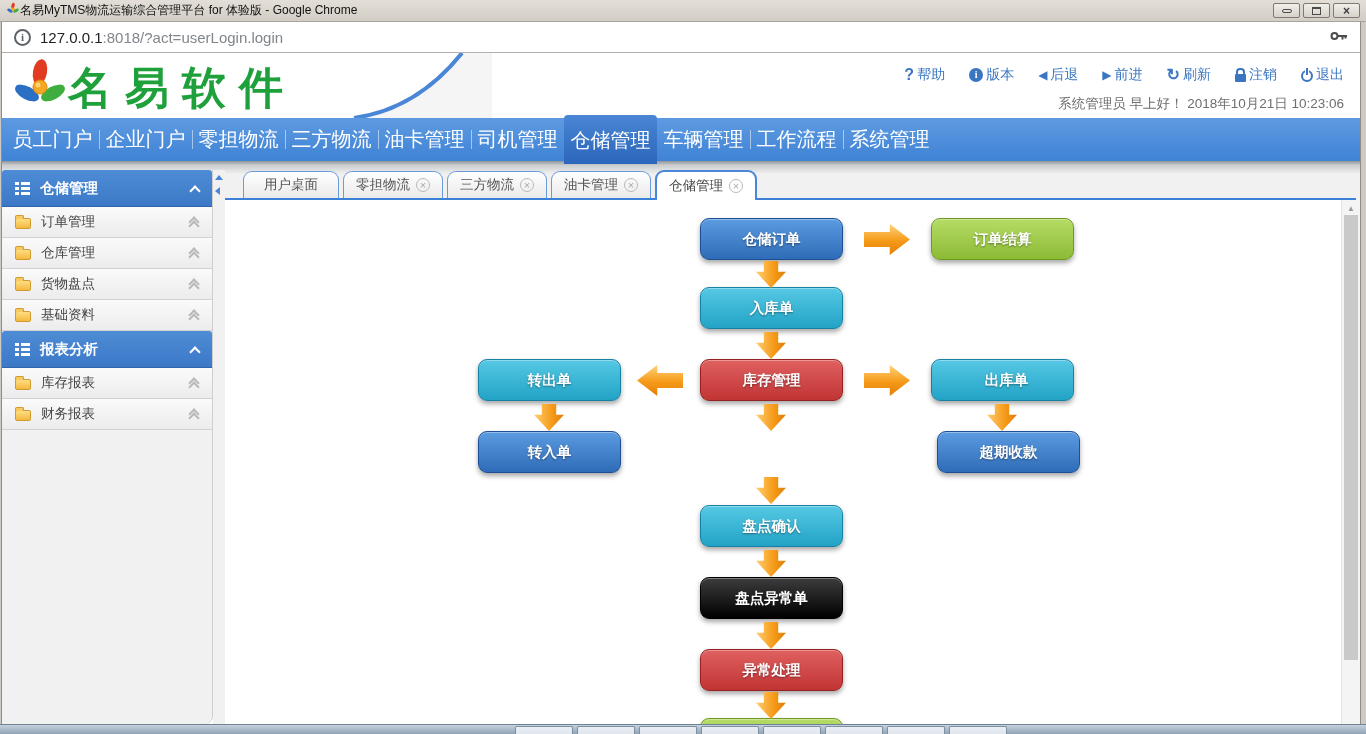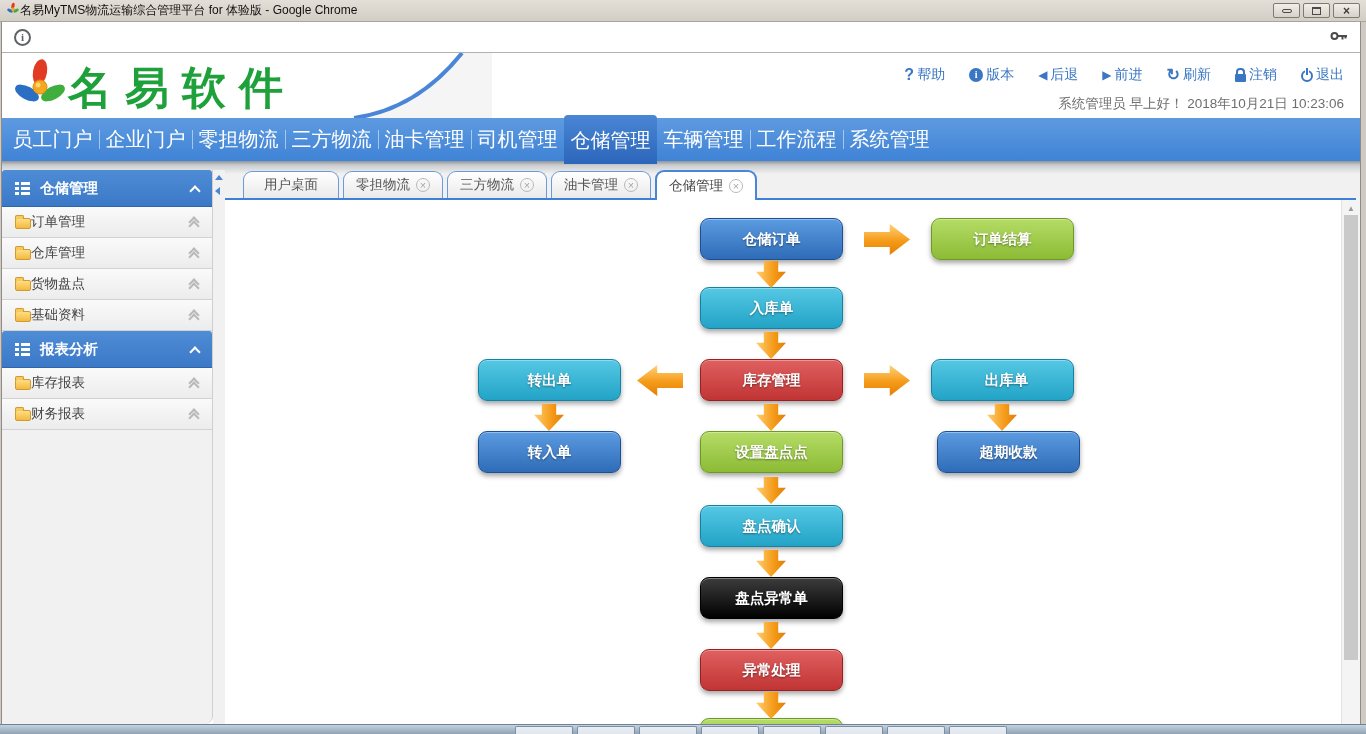--- a/index.html
+++ b/index.html
@@ -61,21 +61,21 @@
 
   
   .sidebar{position:absolute;left:2px;top:170px;width:211px;bottom:10px;background:#f1f1f1;border-right:1px solid #cfcfcf;z-index:10;border-radius:0 0 8px 0}
   .sb-header{height:37px;background:linear-gradient(#4f8cd6,#3b79c7);border-bottom:1px solid #2f65ad;color:#fff;display:flex;align-items:center;padding:0 13px;font-size:14.5px;font-weight:bold;cursor:pointer;border-radius:3px 3px 0 0}
   .sb-header .lbl{margin-left:10px;flex:1}
   .icon-grid{position:relative;width:15px;height:13px;flex:0 0 auto}
   .icon-grid::before{content:"";position:absolute;left:0;top:0;width:4px;height:3px;background:#fff;box-shadow:0 5px 0 #fff,0 10px 0 #fff}
   .icon-grid::after{content:"";position:absolute;left:6px;top:0;width:9px;height:3px;background:#fff;box-shadow:0 5px 0 #fff,0 10px 0 #fff}
   .chev-up{width:8px;height:8px;border-top:2px solid #fff;border-left:2px solid #fff;transform:rotate(45deg);margin-top:5px}
   .sb-item{height:31px;background:linear-gradient(#fafafa,#ececec);border-bottom:1px solid #d2d2d2;display:flex;align-items:center;padding:0 13px;font-size:13.5px;color:#444;cursor:pointer}
-  .sb-item .lbl{margin-left:0;flex:1}
+  .sb-item .lbl{margin-left:10px;flex:1}
   .icon-folder{width:16px;height:11px;background:linear-gradient(#fddd82,#f5b93f);border:1px solid #cf9a2e;border-radius:2px;position:relative;margin-top:3px;flex:0 0 auto}
   .icon-folder::before{content:"";position:absolute;top:-4px;left:-1px;width:7px;height:3px;background:#f7c95e;border:1px solid #cf9a2e;border-bottom:0;border-radius:2px 2px 0 0}
   .chev2{position:relative;width:10px;height:11px}
   .chev2::before,.chev2::after{content:"";position:absolute;left:1px;width:6px;height:6px;border-top:2px solid #b9b9b9;border-left:2px solid #b9b9b9;transform:rotate(45deg)}
   .chev2::before{top:1px}.chev2::after{top:5px}
 
   
   .gutter{position:absolute;left:213px;top:170px;width:12px;bottom:10px;background:#f1f1f1;z-index:9}
   .g-up{position:absolute;left:2px;top:5px;width:0;height:0;border-left:4px solid transparent;border-right:4px solid transparent;border-bottom:5px solid #4a86d8}
   .g-left{position:absolute;left:2px;top:17px;width:0;height:0;border-top:4px solid transparent;border-bottom:4px solid transparent;border-right:5px solid #4a86d8}
@@ -123,20 +123,21 @@
         <span class="glyph-max"></span>
       </span>
     <span class="wbtn">
         <span class="glyph-close">×</span>
       </span>
   </span>
 </div>
 
 <div class="urlbar">
   <span class="info-ic">i</span>
+  <span class="url"><b>127.0.0.1</b><span>:8018/?act=userLogin.login</span></span>
   <span class="key-ic">
     <svg width="18" height="12" viewBox="0 0 18 12">
       <circle cx="4.5" cy="6" r="3" fill="none" stroke="#4a4a4a" stroke-width="2"></circle>
       <path d="M7.5 6 H17 M12.5 6 v3.5 M15.5 6 v2.5" stroke="#4a4a4a" stroke-width="2" fill="none"></path>
     </svg>
   </span>
 </div>
 
 <div class="appheader">
   <div class="logo">
@@ -275,21 +276,20 @@
 </div>
 
 <div class="content">
     <div class="fnode c-blue" style="left: 475px; top: 18px;">仓储订单</div>
     <div class="fnode c-green" style="left: 706px; top: 18px;">订单结算</div>
     <div class="fnode c-cyan" style="left: 475px; top: 87px;">入库单</div>
     <div class="fnode c-cyan" style="left: 253px; top: 159px;">转出单</div>
     <div class="fnode c-red" style="left: 475px; top: 159px;">库存管理</div>
     <div class="fnode c-cyan" style="left: 706px; top: 159px; padding-left: 8px;">出库单</div>
     <div class="fnode c-blue" style="left: 253px; top: 231px;">转入单</div>
-    <div class="fnode c-green" style="left: 475px; top: 231px;">设置盘点点</div>
     <div class="fnode c-blue" style="left: 706px; top: 231px; margin-left: 6px;">超期收款</div>
     <div class="fnode c-cyan" style="left: 475px; top: 305px;">盘点确认</div>
     <div class="fnode c-black" style="left: 475px; top: 377px;">盘点异常单</div>
     <div class="fnode c-red" style="left: 475px; top: 449px;">异常处理</div>
     <div class="fnode c-green" style="left: 475px; top: 518px;"></div>
     <span class="farrow a-right" style="left: 639px; top: 24px;"></span>
     <span class="farrow a-down" style="left: 531px; top: 61px;"></span>
     <span class="farrow a-down" style="left: 531px; top: 132px;"></span>
     <span class="farrow a-left" style="left: 412px; top: 165px;"></span>
     <span class="farrow a-right" style="left: 639px; top: 165px;"></span>

